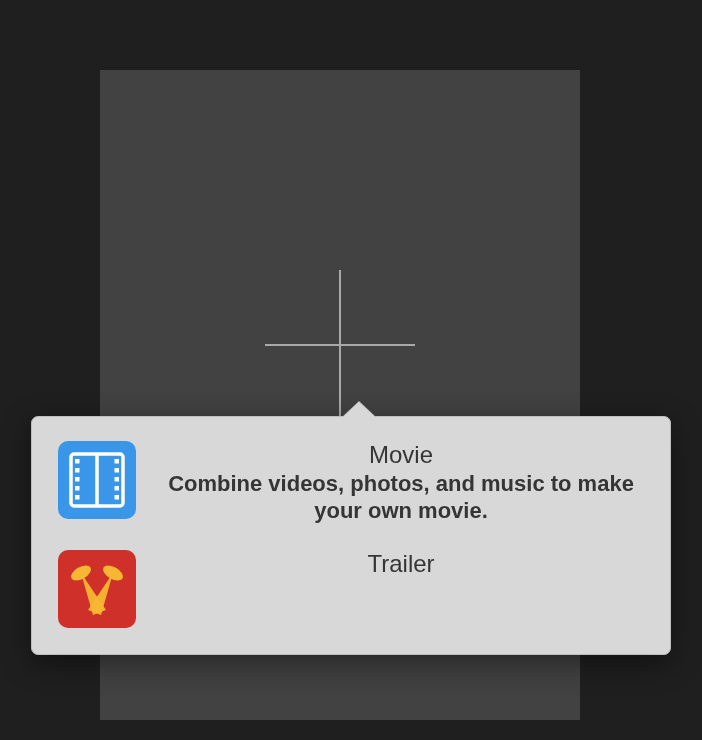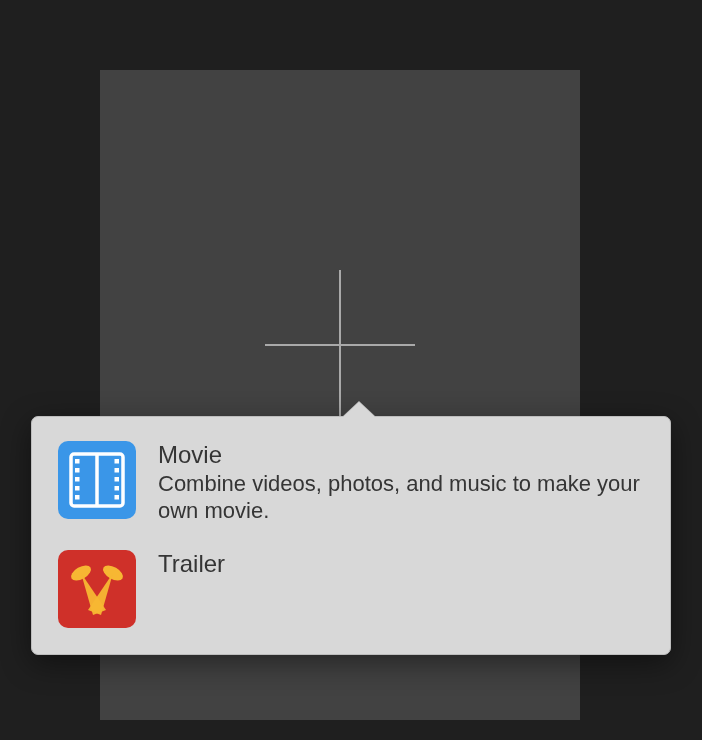--- a/index.html
+++ b/index.html
@@ -94,35 +94,36 @@
       width: 78px;
       height: 78px;
       border-radius: 10px;
       flex: 0 0 78px;
       display: block;
     }
 
     .opt-text {
       flex: 1;
       padding-top: 0px;
+      text-align: center;
     }
 
     .opt-title {
       font-size: 24px;
       line-height: 28px;
       color: #353535;
       font-weight: 400;
       margin-bottom: 1px;
     }
 
     .opt-desc {
       font-size: 22px;
       line-height: 27px;
       color: #353535;
-      font-weight: 400;
+      font-weight: 700;
     }
   </style>
 </head>
 <body>
 
 <div class="stage">
 
   <div class="create-tile">
     <div class="plus">
       <div class="h"></div>

